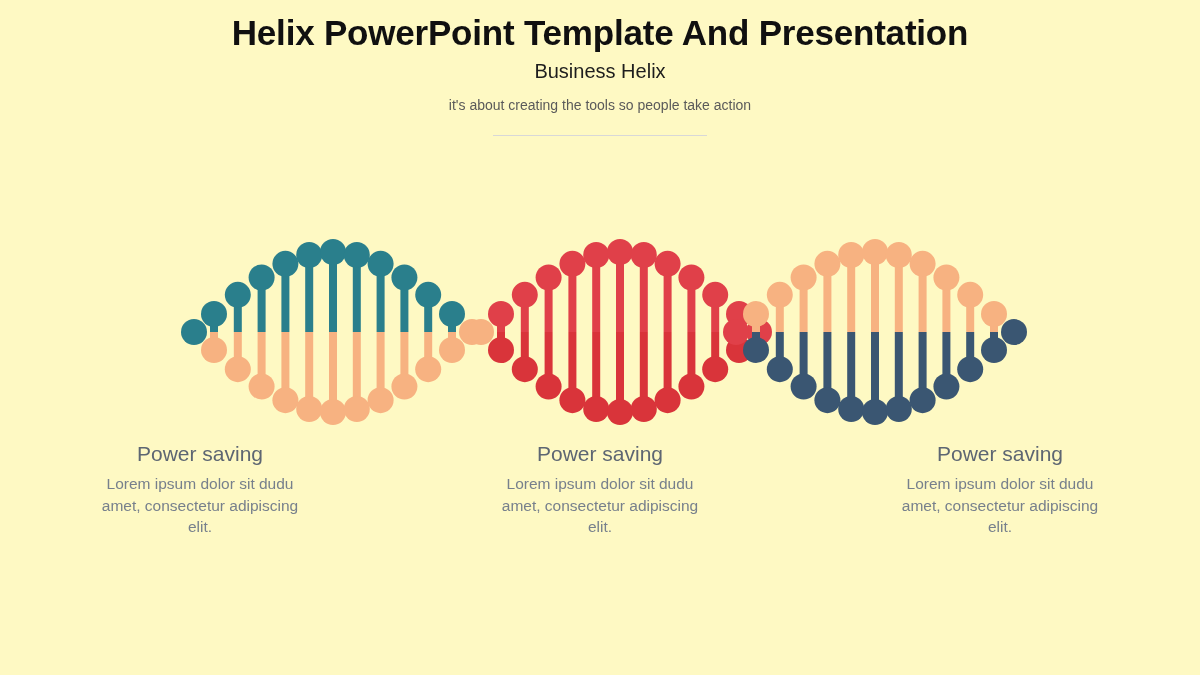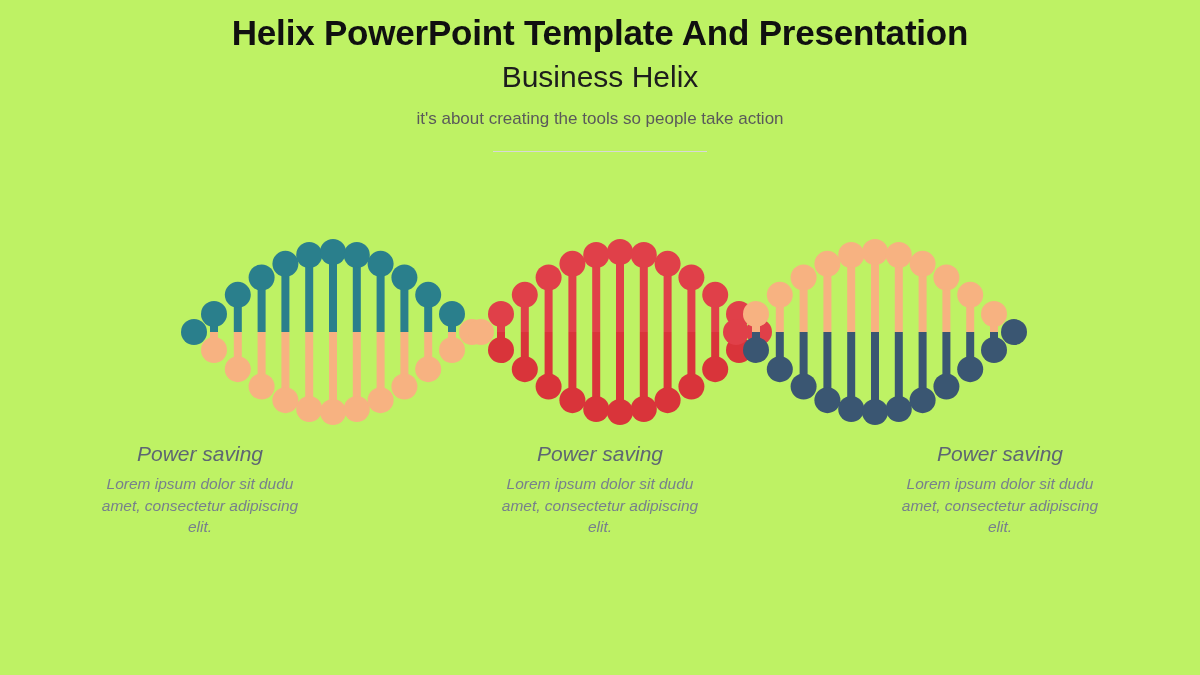--- a/index.html
+++ b/index.html
@@ -7,48 +7,48 @@
   html, body {
     margin: 0; padding: 0;
     width: 1200px; height: 675px;
     background: #ffffff;
     font-family: "Liberation Sans", sans-serif;
     overflow: hidden;
   }
   .slide {
     position: relative;
     width: 1200px; height: 675px;
-    background: #bef264;
+    background: #fef9c3;
   }
 
   
   .header {
     position: absolute;
     top: 0; left: 0; right: 0;
     text-align: center;
     padding-top: 12px;
   }
   .title {
     font-size: 35px;
     font-weight: bold;
     color: #101010;
     letter-spacing: -0.2px;
     line-height: 1.18;
     margin: 0;
     white-space: nowrap;
   }
   .subtitle {
-    font-size: 30px;
+    font-size: 20px;
     font-weight: normal;
     color: #1d1d1d;
     line-height: 1.2;
     margin: 6px 0 0 0;
   }
   .tagline {
-    font-size: 17px;
+    font-size: 14px;
     color: #5a5a5a;
     margin: 14px 0 12px 0;
     line-height: 1.2;
   }
   .divider {
     width: 214px;
     height: 1px;
     background: #d8d8d8;
     margin: 21px auto 0 auto;
   }
@@ -66,21 +66,20 @@
     height: 210px;
   }
   .helix svg { display: block; overflow: visible; }
 
   
   .captions {
     position: absolute;
     top: 441px; left: 0;
     width: 1200px;
     display: flex;
-    font-style: italic;
   }
   .caption {
     flex: 1 1 0;
     text-align: center;
     padding: 0 26px;
   }
   .caption-title {
     font-size: 21px;
     color: #5d6672;
     line-height: 1.25;

